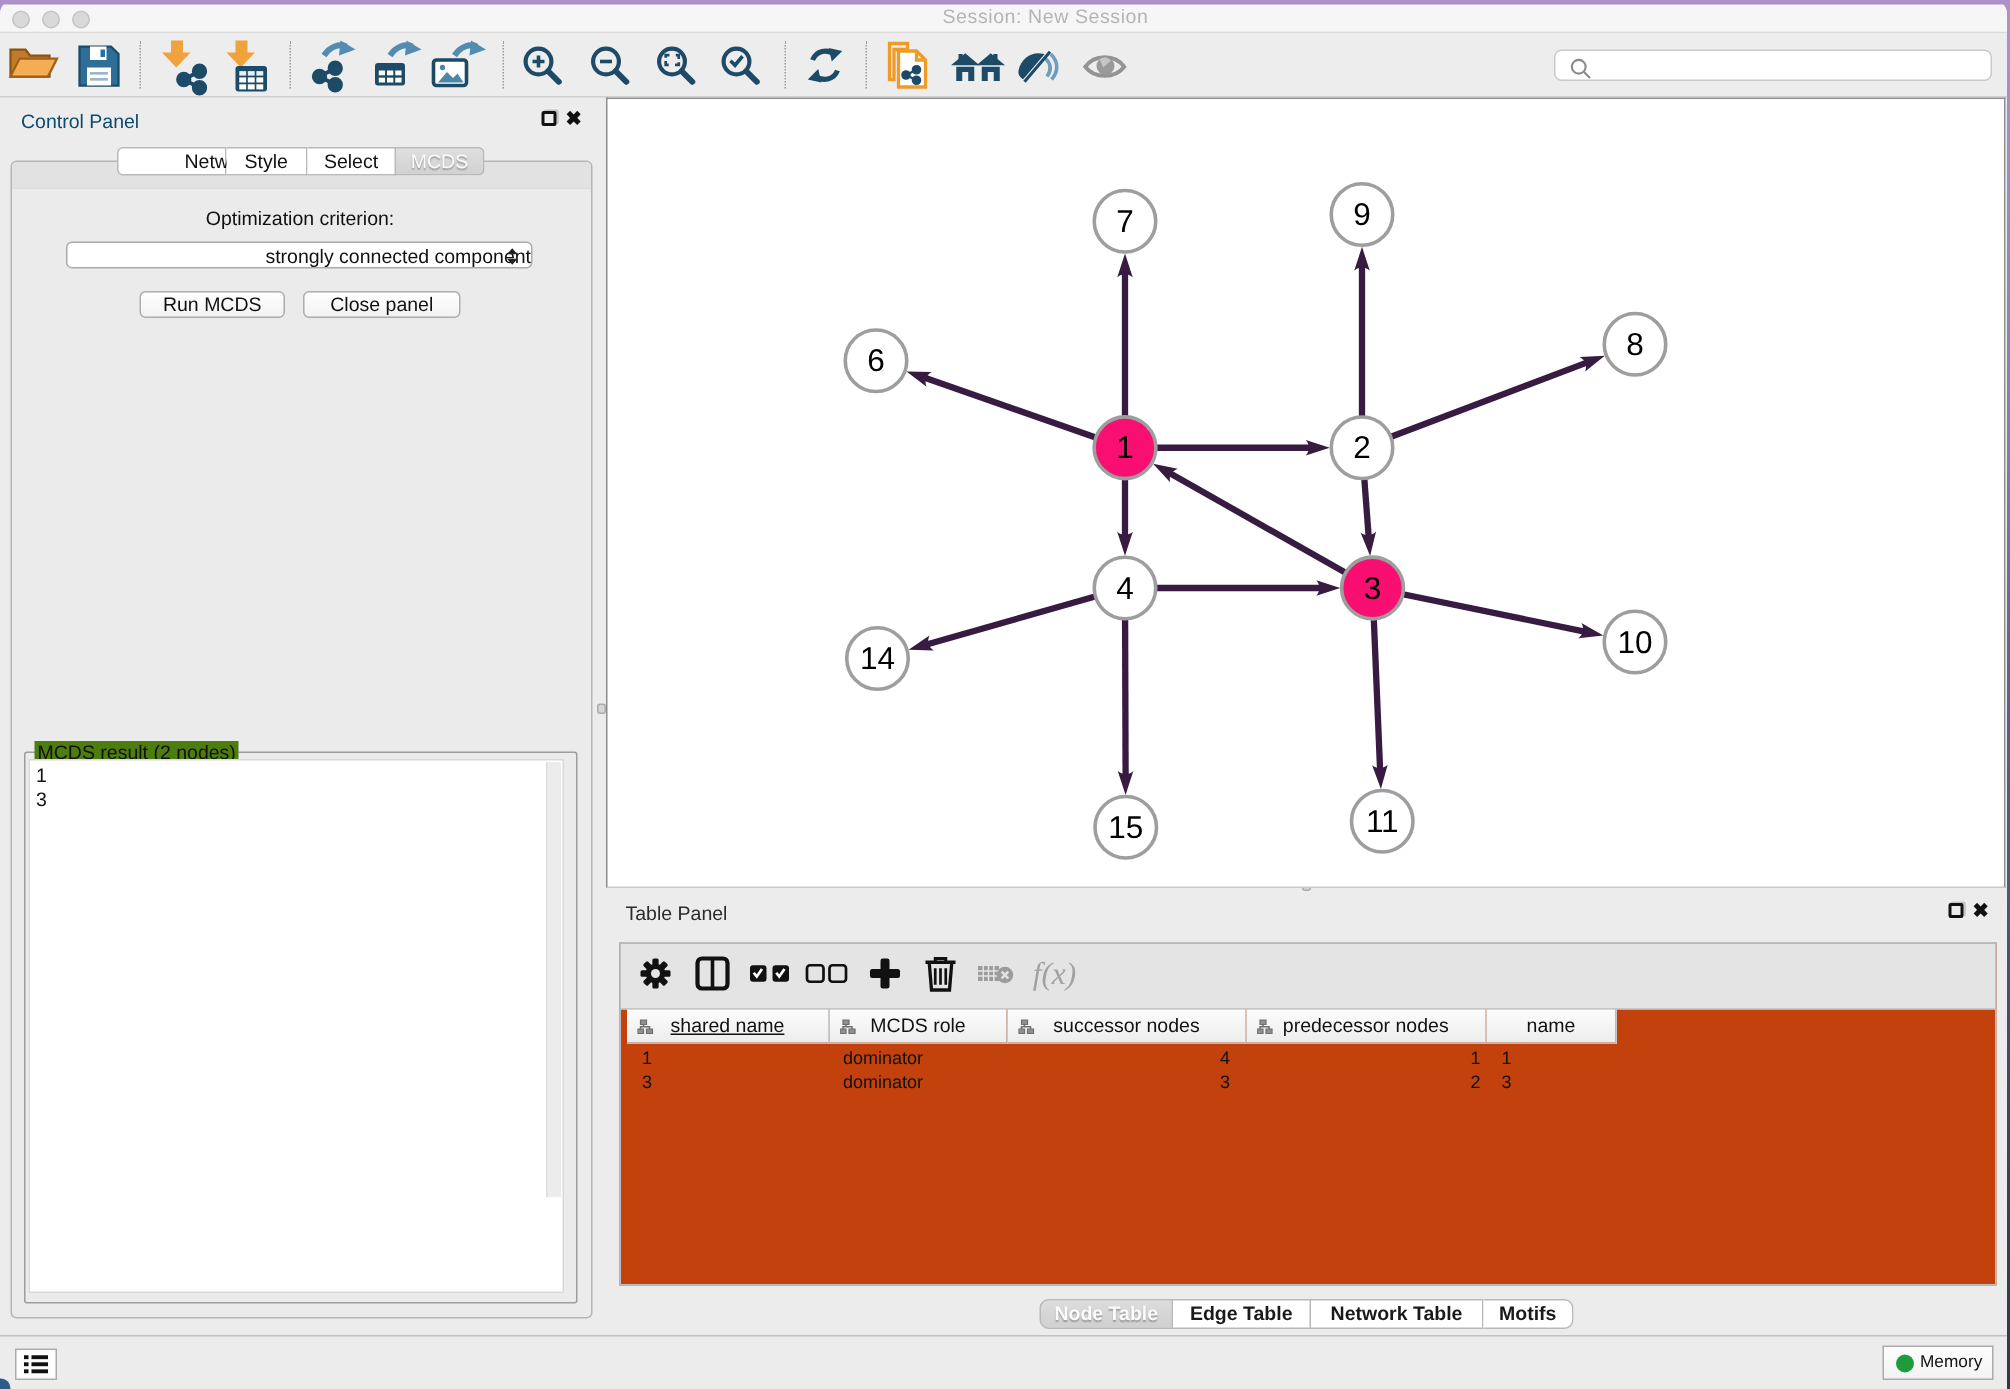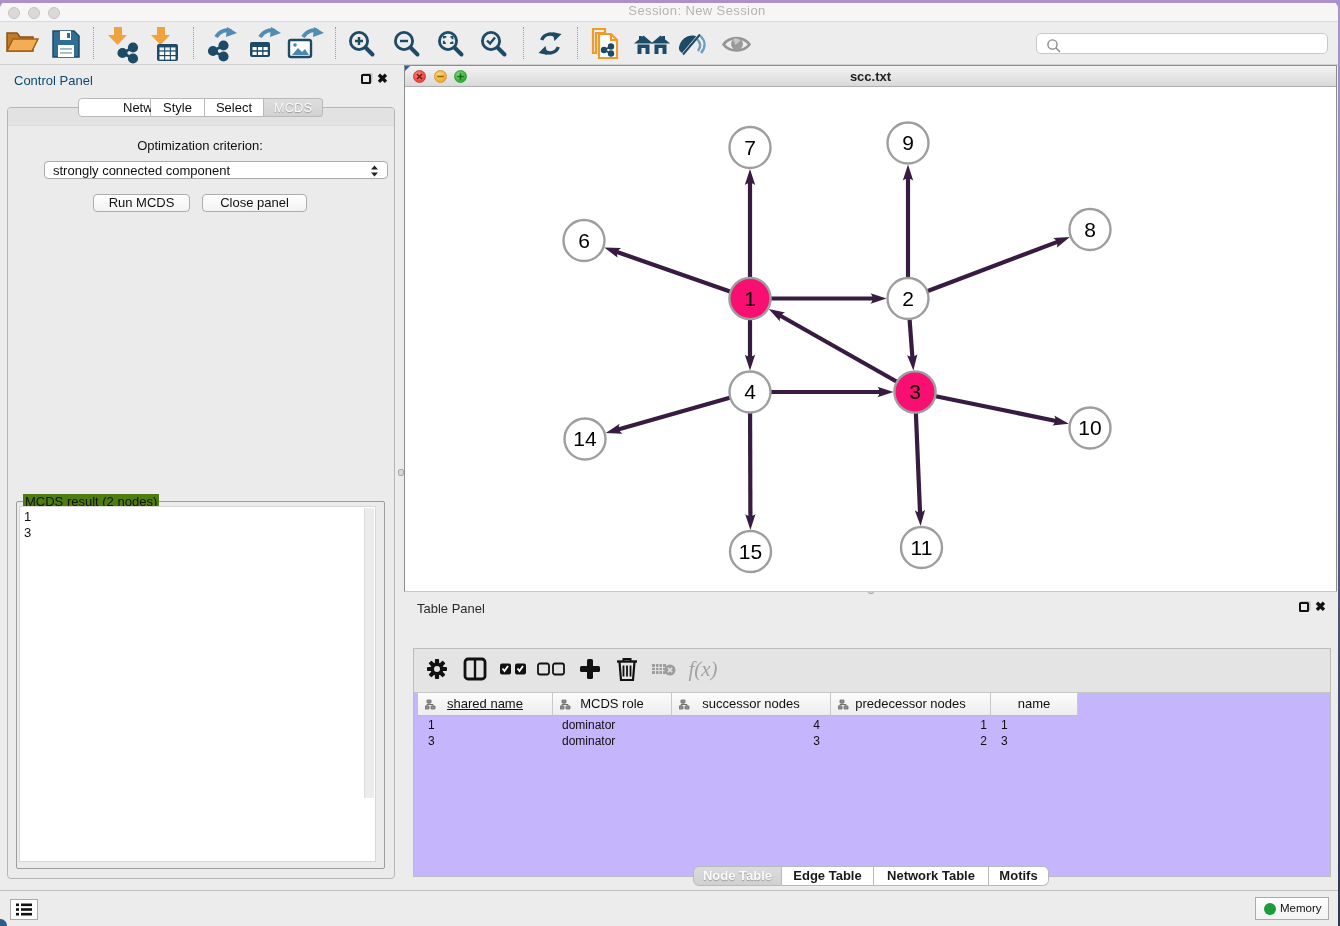--- a/index.html
+++ b/index.html
@@ -19,37 +19,37 @@
   .winbtn-x{position:absolute;font-size:13px;font-weight:bold;color:#111;line-height:10px;}
   #cp-panel{position:absolute;left:7px;top:107px;width:386px;height:770px;border:1px solid #b5b5b5;border-radius:4px;background:#ebebeb;}
   #cp-panel .topband{position:absolute;left:0;top:0;width:100%;height:17px;background:#e2e2e2;border-bottom:1px solid #dcdcdc;border-radius:3px 3px 0 0;}
   .tabgrp{position:absolute;display:flex;height:19px;}
   .tab{box-sizing:border-box;height:19px;background:#fff;border:1px solid #b9b9b9;border-left:none;
        font-size:13px;color:#111;text-align:center;line-height:17px;padding:0 0;}
   .tab.first{border-left:1px solid #b9b9b9;border-radius:4px 0 0 4px;}
   .tab.last{border-radius:0 4px 4px 0;}
   .tab.sel{background:linear-gradient(#dedede,#d2d2d2);color:#fafafa;text-shadow:0 1px 1px #9a9a9a;}
   #optlabel{position:absolute;left:7px;top:138px;width:386px;text-align:center;font-size:13px;color:#111;}
-  #combo{position:absolute;left:44px;top:161px;width:344px;height:18px;background:#fff;border:1px solid #ababab;border-radius:4px;font-size:13px;color:#111;line-height:18px;padding-left:8px;box-sizing:border-box;}
+  #combo{position:absolute;left:44px;top:161px;width:311px;height:18px;background:#fff;border:1px solid #ababab;border-radius:4px;font-size:13px;color:#111;line-height:18px;padding-left:8px;box-sizing:border-box;text-align:right;}
   .btn{position:absolute;height:18px;background:linear-gradient(#ffffff,#f2f2f2);border:1px solid #adadad;border-radius:4px;font-size:13px;color:#111;text-align:center;line-height:16px;box-sizing:border-box;}
   #fieldset{position:absolute;left:16px;top:501px;width:367px;height:366px;border:1px solid #9d9d9d;border-radius:2px;}
   #fslabel{position:absolute;left:6px;top:-8px;background:#4d7c0f;font-size:13px;color:#111;padding:0 2px;}
   #fswhite{position:absolute;left:2px;top:4px;width:357px;height:356px;background:#fff;border:1px solid #d8d8d8;box-sizing:border-box;}
   #fstext{position:absolute;left:4px;top:2px;font-size:13px;color:#111;line-height:16px;}
   #fsscroll{position:absolute;right:1px;top:1px;width:9px;height:290px;background:#ececec;border-left:1px solid #ddd;}
   
   .knob{position:absolute;background:#d6d6d6;border:1px solid #ababab;border-radius:2px;box-sizing:border-box;}
   
   #net{position:absolute;left:404px;top:65px;width:933px;height:527px;border:1px solid #8e8e8e;border-bottom:1px solid #c9c9c9;box-sizing:border-box;background:#fff;}
   #nettitle{position:absolute;left:0;top:0;width:100%;height:21px;background:linear-gradient(#f3f3f3,#d9d9d9);border-bottom:1px solid #aeaeae;box-sizing:border-box;}
   #nettitle .t{position:absolute;width:100%;text-align:center;top:3px;font-size:13px;font-weight:bold;color:#222;}
   .mtl{position:absolute;top:4px;width:13px;height:13px;border-radius:50%;box-sizing:border-box;}
   
   #tptitle{position:absolute;left:417px;top:601px;font-size:13px;color:#2b2b2b;}
-  #tp-box{position:absolute;left:413px;top:628px;width:918px;height:229px;background:#c4b5fd;border:1px solid #bdbdbd;box-sizing:border-box;margin-top:20px;}
+  #tp-box{position:absolute;left:413px;top:628px;width:918px;height:229px;background:#c2410c;border:1px solid #bdbdbd;box-sizing:border-box;}
   #tp-toolbar{position:absolute;left:0;top:0;width:100%;height:44px;background:#e4e4e4;border-bottom:1px solid #c6c6c6;box-sizing:border-box;}
   #thead{position:absolute;left:4px;top:44px;height:23px;display:flex;}
   .th{box-sizing:border-box;height:23px;background:linear-gradient(#fcfcfc,#ededed);border-right:1px solid #c9c9c9;border-bottom:1px solid #bdbdbd;font-size:13px;color:#111;text-align:center;line-height:22px;position:relative;}
   .treeicon{position:absolute;left:7px;top:6px;}
   .trow{position:absolute;font-size:12px;color:#111;height:16px;line-height:16px;}
   .tabgrp2{position:absolute;display:flex;height:20px;}
   .tab2{box-sizing:border-box;height:20px;background:#fff;border:1px solid #b9b9b9;border-left:none;font-size:13px;font-weight:bold;color:#1a1a1a;text-align:center;line-height:18px;}
   .tab2.first{border-left:1px solid #b9b9b9;border-radius:6px 0 0 6px;}
   .tab2.last{border-radius:0 6px 6px 0;}
   .tab2.sel{background:linear-gradient(#dcdcdc,#d0d0d0);color:#fbfbfb;text-shadow:0 1px 1px #999;}
@@ -251,34 +251,20 @@
     <div id="fswhite">
       <div id="fstext">1<br>3</div>
       <div id="fsscroll"></div>
     </div>
   </div>
 
   <div class="knob" style="left:398px;top:469px;width:6px;height:7px;"></div>
   <div class="knob" style="left:867.5px;top:589px;width:6.5px;height:4.7px;"></div>
 
   <div id="net">
-    <div id="nettitle">
-        <svg width="5" height="5" viewBox="0 0 5 5" style="position:absolute;left:0;top:0;">
-          <path d="M0,0 L5,0 L0,5 Z" fill="#2a5caa"></path>
-        </svg>
-      <div class="mtl" style="left:7.5px;background:radial-gradient(circle at 40% 35%,#f58e86,#ee4b40 60%,#d83a30);border:1px solid #ca4237;"></div>
-      <div class="mtl" style="left:28.5px;background:radial-gradient(circle at 40% 35%,#fbd87c,#f5b03b 60%,#e09f2f);border:1px solid #d29a35;"></div>
-      <div class="mtl" style="left:48.5px;background:radial-gradient(circle at 40% 35%,#8fdd8a,#37b13c 60%,#2d9e33);border:1px solid #36a13a;"></div>
-      <svg width="64" height="13" viewBox="0 0 64 13" style="position:absolute;left:7.5px;top:4px;">
-        <path d="M4 4 L9 9 M9 4 L4 9" stroke="#7e1810" stroke-width="1.7"></path>
-        <path d="M24.2 6.5 L30.8 6.5" stroke="#9a6a12" stroke-width="1.7"></path>
-        <path d="M47.5 3.2 L47.5 9.8 M44.2 6.5 L50.8 6.5" stroke="#1a6b1e" stroke-width="1.7"></path>
-      </svg>
-      <div class="t">scc.txt</div>
-    </div>
     <svg id="graph" width="931" height="504" viewBox="405 87 931 504" style="position:absolute;left:0;top:21px;">
       <g stroke="#371b40" stroke-width="4.2">
         <line x1="750.0" y1="298.5" x2="750.0" y2="181.0"></line>
         <line x1="750.0" y1="298.5" x2="615.6" y2="251.5"></line>
         <line x1="750.0" y1="298.5" x2="874.5" y2="298.5"></line>
         <line x1="750.0" y1="298.5" x2="750.0" y2="358.5"></line>
         <line x1="908.0" y1="298.5" x2="908.0" y2="176.5"></line>
         <line x1="908.0" y1="298.5" x2="1058.7" y2="241.4"></line>
         <line x1="908.0" y1="298.5" x2="912.5" y2="358.6"></line>
         <line x1="915.0" y1="392.0" x2="779.1" y2="315.0"></line>

